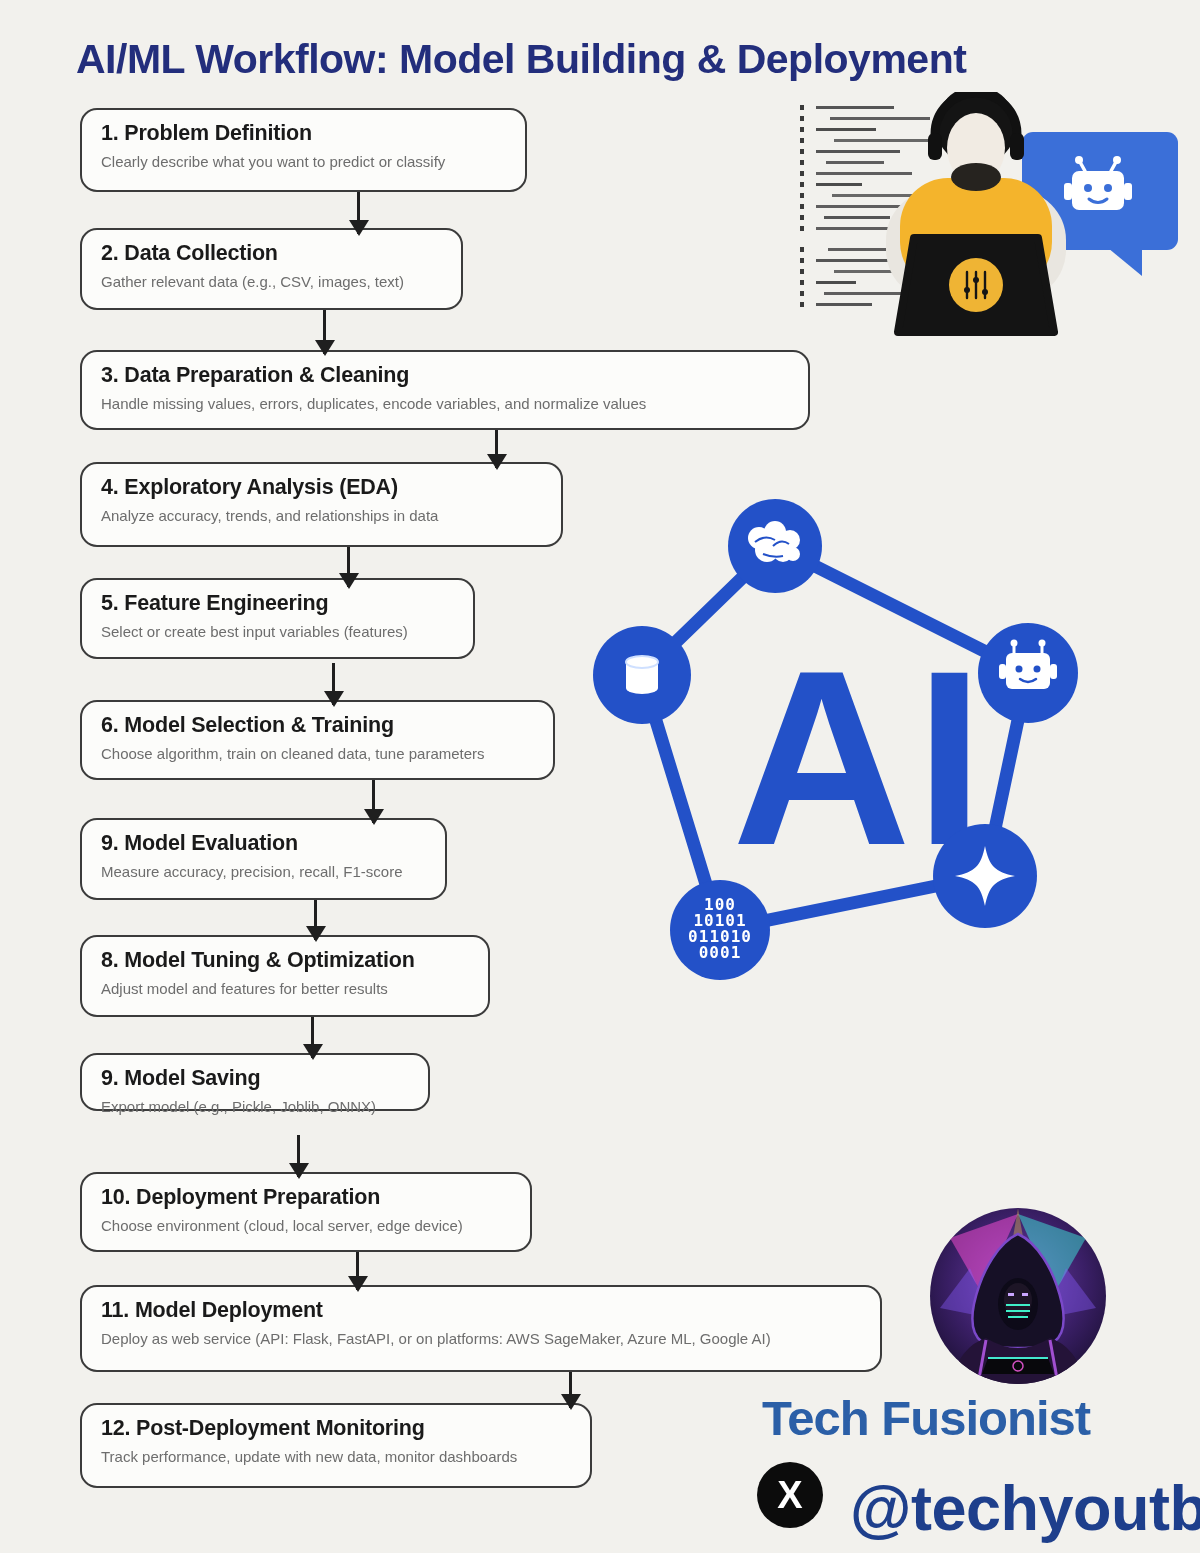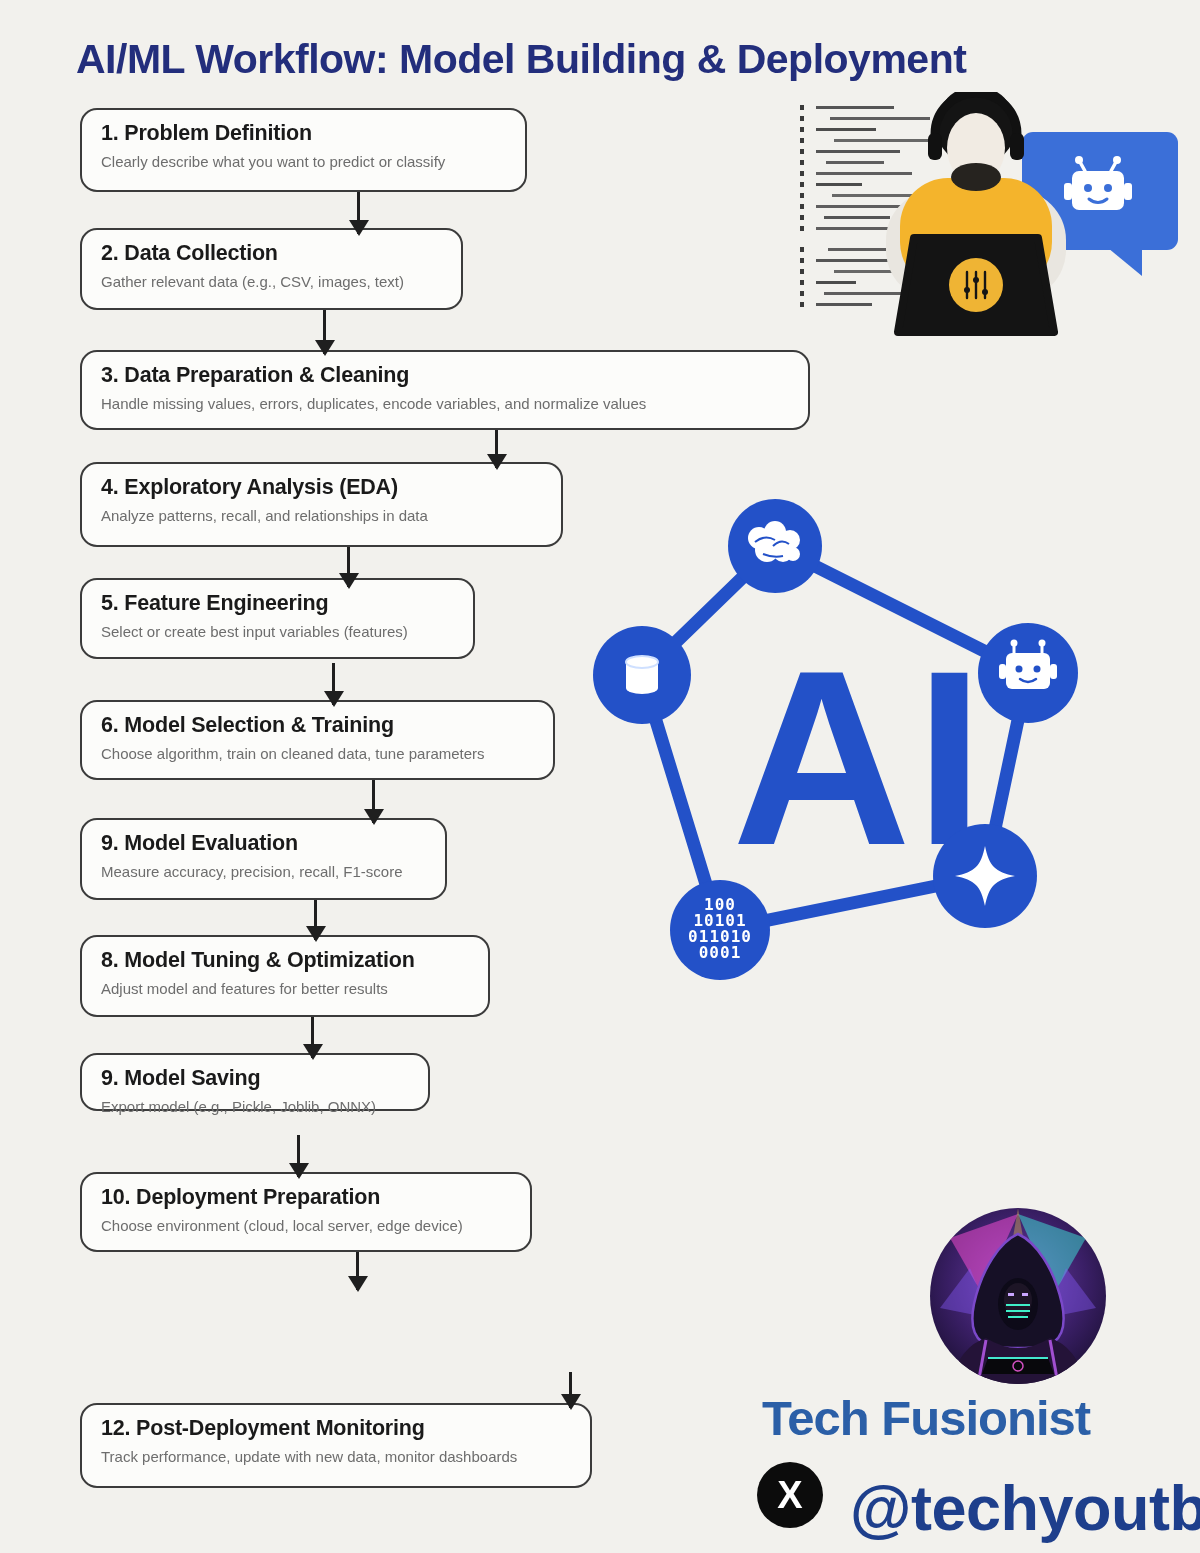--- a/index.html
+++ b/index.html
@@ -37,21 +37,21 @@
   <div class="step" style="left:80px;top:228px;width:383px;height:82px;">
     <h2>2. Data Collection</h2>
     <p>Gather relevant data (e.g., CSV, images, text)</p>
   </div>
   <div class="step" style="left:80px;top:350px;width:730px;height:80px;">
     <h2>3. Data Preparation &amp; Cleaning</h2>
     <p>Handle missing values, errors, duplicates, encode variables, and normalize values</p>
   </div>
   <div class="step" style="left:80px;top:462px;width:483px;height:85px;">
     <h2>4. Exploratory Analysis (EDA)</h2>
-    <p>Analyze patterns, recall, and relationships in data</p>
+    <p>Analyze accuracy, trends, and relationships in data</p>
   </div>
   <div class="step" style="left:80px;top:578px;width:395px;height:81px;">
     <h2>5. Feature Engineering</h2>
     <p>Select or create best input variables (features)</p>
   </div>
   <div class="step" style="left:80px;top:700px;width:475px;height:80px;">
     <h2>6. Model Selection &amp; Training</h2>
     <p>Choose algorithm, train on cleaned data, tune parameters</p>
   </div>
   <div class="step" style="left:80px;top:818px;width:367px;height:82px;">
@@ -62,20 +62,24 @@
     <h2>8. Model Tuning &amp; Optimization</h2>
     <p>Adjust model and features for better results</p>
   </div>
   <div class="step" style="left:80px;top:1053px;width:350px;height:58px;">
     <h2>9. Model Saving</h2>
     <p>Export model (e.g., Pickle, Joblib, ONNX)</p>
   </div>
   <div class="step" style="left:80px;top:1172px;width:452px;height:80px;">
     <h2>10. Deployment Preparation</h2>
     <p>Choose environment (cloud, local server, edge device)</p>
+  </div>
+  <div class="step" style="left:80px;top:1285px;width:802px;height:87px;">
+    <h2>11. Model Deployment</h2>
+    <p>Deploy as web service (API: Flask, FastAPI, or on platforms: AWS SageMaker, Azure ML, Google AI)</p>
   </div>
   <div class="step" style="left:80px;top:1403px;width:512px;height:85px;">
     <h2>12. Post-Deployment Monitoring</h2>
     <p>Track performance, update with new data, monitor dashboards</p>
   </div>
 
   <div class="arrow" style="left:357px;top:192px;height:42px;"></div>
   <div class="arrow" style="left:323px;top:310px;height:44px;"></div>
   <div class="arrow" style="left:495px;top:430px;height:38px;"></div>
   <div class="arrow" style="left:347px;top:547px;height:40px;"></div>

